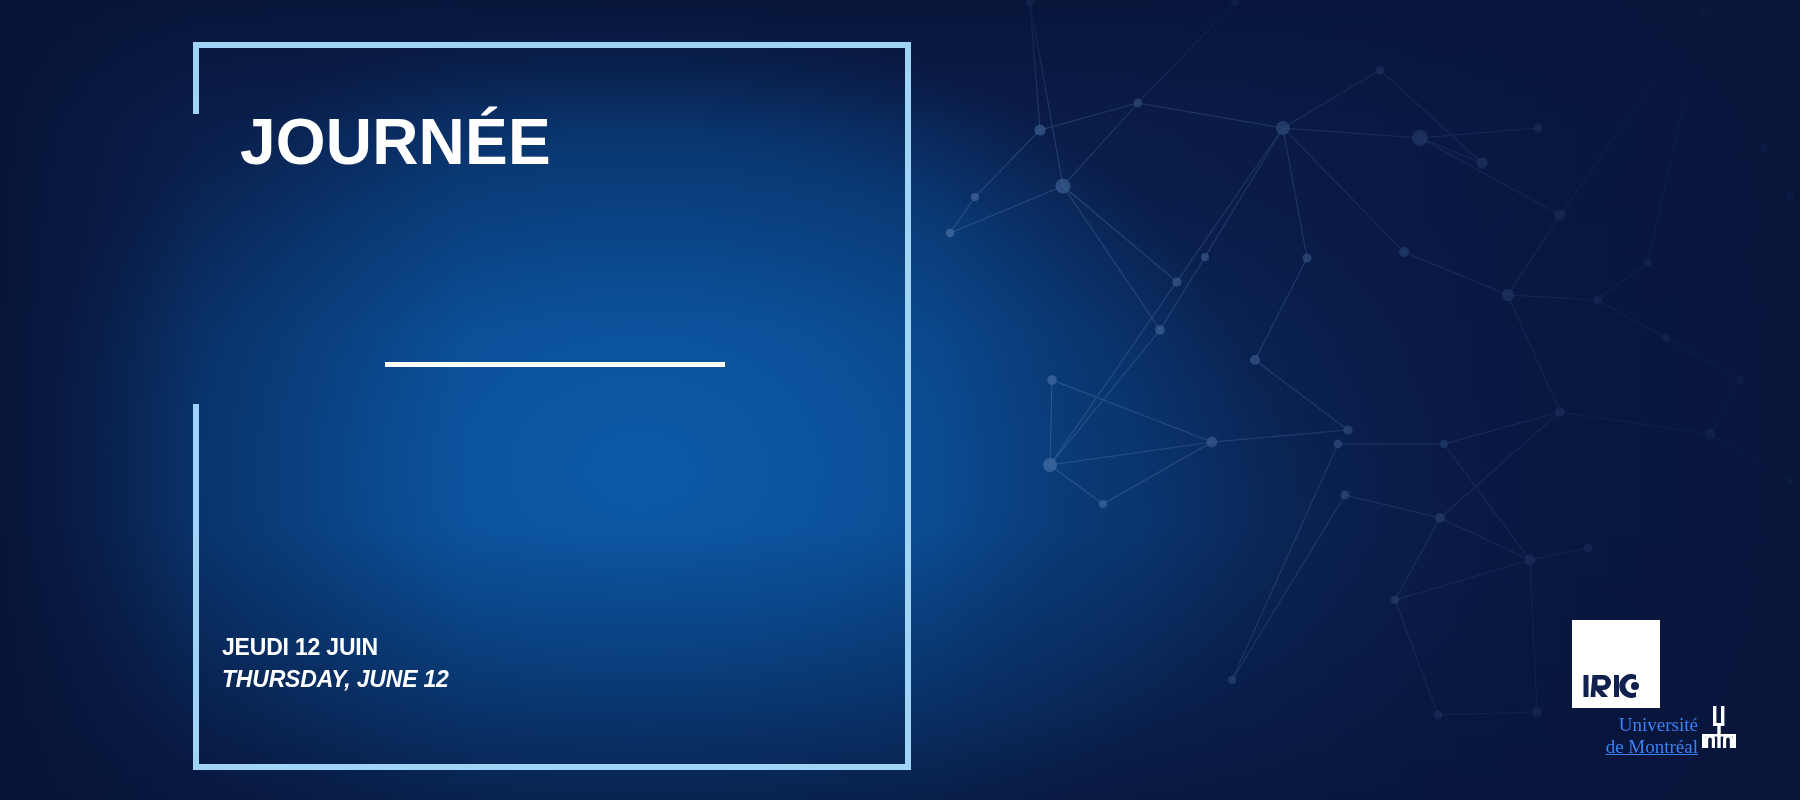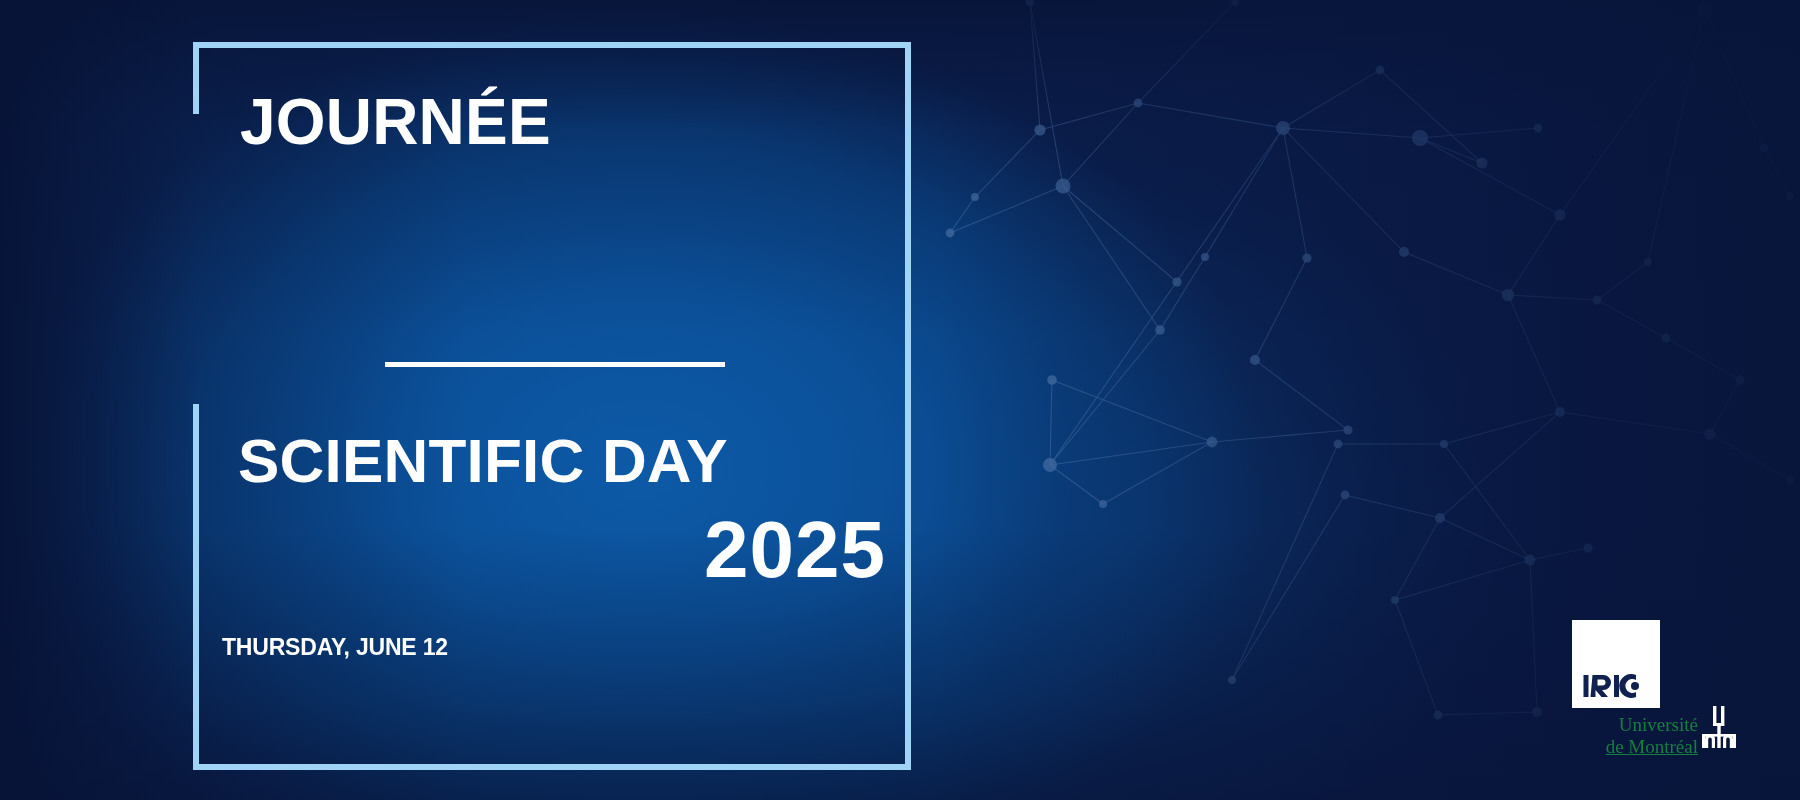--- a/index.html
+++ b/index.html
@@ -75,20 +75,21 @@
     position:absolute;
     left:240px; top:82px;
     width:640px;
   }
   .title-fr {
     color:#ffffff;
     font-size:64px;
     font-weight:bold;
     line-height:1.26;
     letter-spacing:0.2px;
+    margin-top:20px;
   }
   .title-fr .ln { display:block; }
 
   
   #rule {
     position:absolute;
     left:385px; top:362px;
     width:340px; height:5px;
     background:#ffffff;
   }
@@ -129,20 +130,21 @@
     font-size:23px;
     font-weight:bold;
     line-height:1.38;
     letter-spacing:-0.2px;
   }
   .date-en {
     display:block;
     color:#ffffff;
     font-size:23px;
     font-weight:bold;
+    font-style:italic;
     line-height:1.38;
     letter-spacing:-0.2px;
   }
 
   
   #logo {
     position:absolute;
     left:1572px; top:620px;
     width:200px; height:140px;
   }
@@ -154,21 +156,21 @@
     padding-bottom:9px;
   }
   #iric-mark svg { display:block; }
   #udem {
     position:absolute; left:0; top:94px;
     width:200px; height:46px;
   }
   #udem-text {
     position:absolute; left:0; top:0;
     width:126px;
-    color:#15803d;
+    color:#3b82f6;
     font-family:"Liberation Serif", serif;
     font-size:19px;
     line-height:1.18;
     text-align:right;
   }
   #udem-text .l1 { display:block; }
   #udem-text .l2 { display:block;text-decoration:underline; }
   #udem-crest {
     position:absolute; left:130px; top:-8px;
   }
@@ -306,26 +308,23 @@
   </div>
 
   <div id="headline">
     <h1 class="title-fr">
       <span class="ln">JOURNÉE</span>
     </h1>
   </div>
 
   <div id="rule"></div>
 
-  <div id="subhead">
-    <h2 class="title-en">SCIENTIFIC DAY</h2>
-    <span class="year">2025</span>
-  </div>
 
   <div id="dates">
+    <span class="date-fr">JEUDI 12 JUIN</span>
     <span class="date-en">THURSDAY, JUNE 12</span>
   </div>
 
   <div id="logo">
 
     <div id="iric-mark">
       <svg width="66" height="26" viewBox="0 0 132 52" aria-hidden="true">
         <g fill="#10214f">
 
           <rect x="1" y="4" width="10" height="44"></rect>

